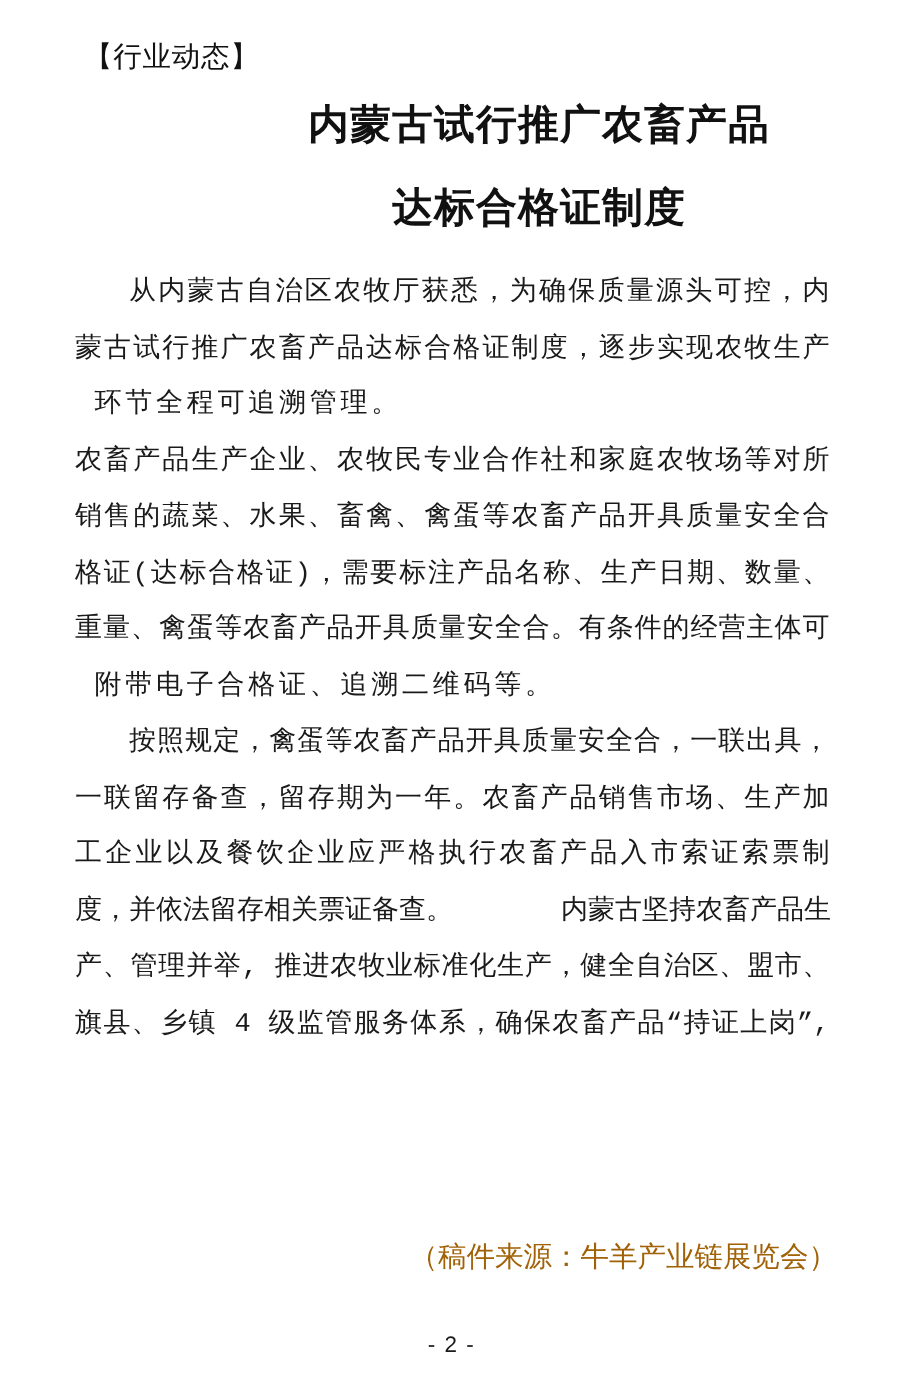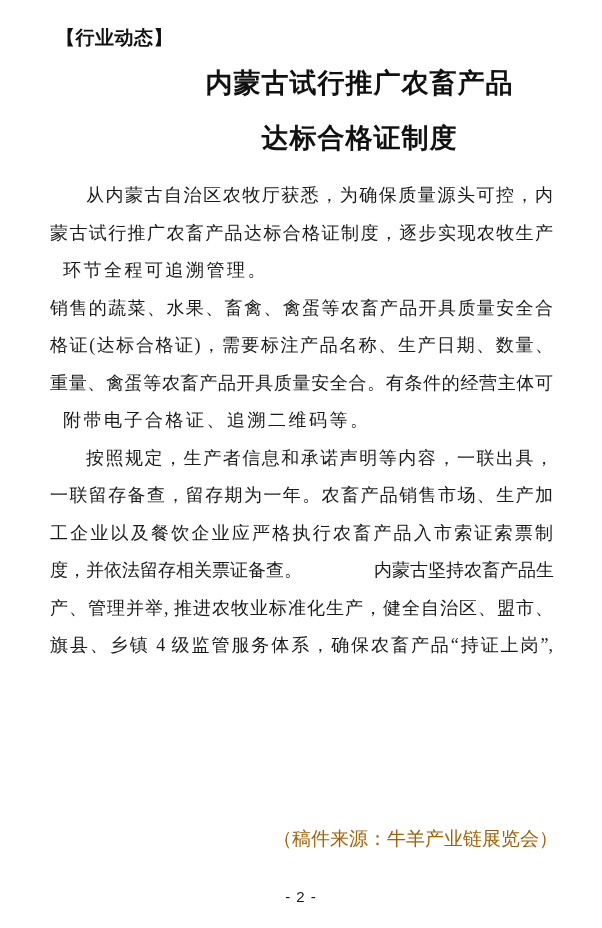--- a/index.html
+++ b/index.html
@@ -13,21 +13,21 @@
     height: 928px;
     background: #ffffff;
     overflow: hidden;
     color: #1a1a1a;
   }
   .section-tag {
     position: absolute;
     left: 56px;
     top: 25px;
     font-family: "Liberation Sans", "DejaVu Sans", sans-serif;
-    font-weight: bold;
+    font-weight: normal;
     font-size: 19px;
     letter-spacing: 0.5px;
     color: #111111;
     white-space: nowrap;
   }
   .title-block {
     position: absolute;
     left: 50px;
     top: 56px;
     width: 503px;
@@ -42,21 +42,21 @@
   .title-line {
     line-height: 55px;
     letter-spacing: 1px;
     white-space: nowrap;
   }
   .article-body {
     position: absolute;
     left: 50px;
     top: 177px;
     width: 503px;
-    font-family: Liberation Serif, serif;
+    font-family: Liberation Mono, monospace;
     font-size: 18px;
     color: #1a1a1a;
   }
   .line {
     height: 37.5px;
     line-height: 37.5px;
     text-align: justify;
     text-align-last: justify;
     white-space: nowrap;
   }
@@ -102,26 +102,27 @@
     <div class="title-line">内蒙古试行推广农畜产品</div>
     <div class="title-line">达标合格证制度</div>
   </div>
 
   <div class="article-body">
 
     <div class="line first">从内蒙古自治区农牧厅获悉，为确保质量源头可控，内</div>
     <div class="line">蒙古试行推广农畜产品达标合格证制度，逐步实现农牧生产</div>
     <div class="line last">环节全程可追溯管理。</div>
 
+    <div class="line">农畜产品生产企业、农牧民专业合作社和家庭农牧场等对所</div>
     <div class="line">销售的蔬菜、水果、畜禽、禽蛋等农畜产品开具质量安全合</div>
     <div class="line">格证(达标合格证)，需要标注产品名称、生产日期、数量、</div>
     <div class="line">重量、禽蛋等农畜产品开具质量安全合。有条件的经营主体可</div>
     <div class="line last">附带电子合格证、追溯二维码等。</div>
 
-    <div class="line first">按照规定，生产者信息和承诺声明等内容，一联出具，</div>
+    <div class="line first">按照规定，禽蛋等农畜产品开具质量安全合，一联出具，</div>
     <div class="line">一联留存备查，留存期为一年。农畜产品销售市场、生产加</div>
     <div class="line">工企业以及餐饮企业应严格执行农畜产品入市索证索票制</div>
     <div class="line">度，并依法留存相关票证备查。　　　　内蒙古坚持农畜产品生</div>
     <div class="line">产、管理并举, 推进农牧业标准化生产，健全自治区、盟市、</div>
     <div class="line">旗县、乡镇 4 级监管服务体系，确保农畜产品“持证上岗”,</div>
   </div>
 
   <div class="source-line">（稿件来源：牛羊产业链展览会）</div>
 
   <div class="page-number">- 2 -</div>

